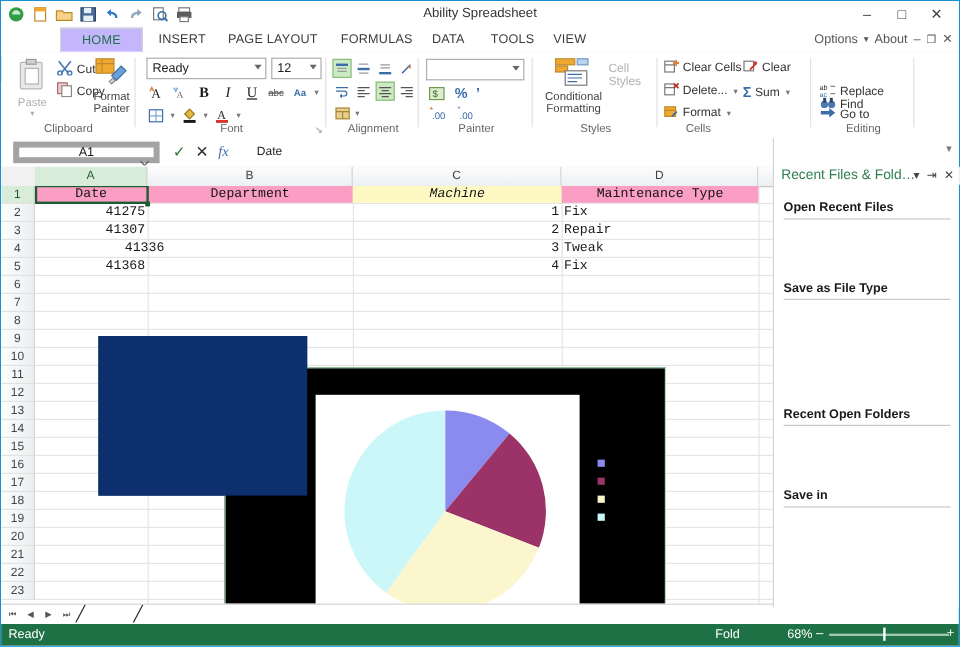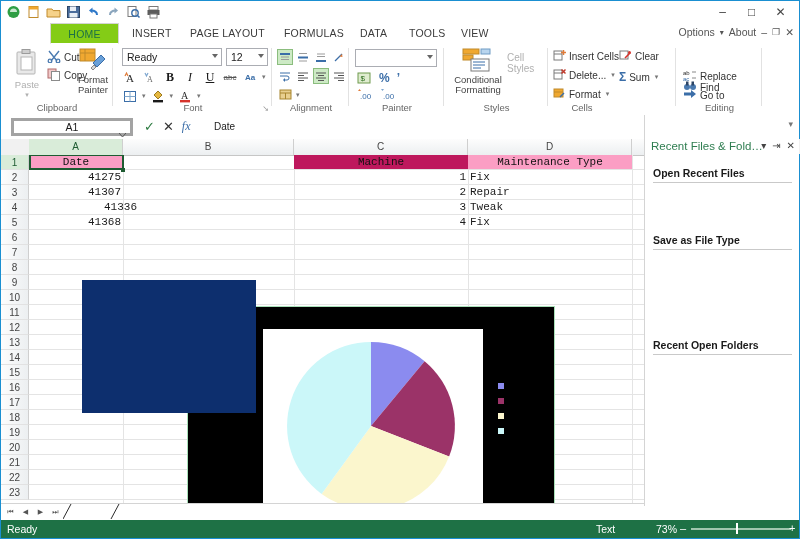--- a/index.html
+++ b/index.html
@@ -17,21 +17,21 @@
   .qat{position:absolute;left:4px;top:3px;display:flex;align-items:center;gap:3px;}
   .qat .qicon{width:17px;height:16px;display:inline-flex;align-items:center;justify-content:center;}
   .apptitle{position:absolute;left:0;top:4px;width:798px;text-align:center;font-size:11px;color:#333;}
   .wbtns{position:absolute;right:4px;top:1px;display:flex;gap:0px;}
   .wbtn{width:29px;height:19px;display:flex;align-items:center;justify-content:center;color:#444;font-size:12px;}
 
   
   .tabstrip{position:absolute;left:0;top:22px;width:798px;height:21px;background:#fff;border-bottom:1px solid #d4d4d4;}
   .tab{position:absolute;top:0;height:21px;line-height:21px;padding:0 11px;font-size:10.5px;color:#3b3b3b;letter-spacing:.2px;box-sizing:border-box;}
   .tab.file{background:#1e7145;color:#fff;font-weight:normal;}
-  .tab.active{background:#84cc16;border:1px solid #d4d4d4;border-bottom:1px solid #fff;color:#1e7145;}
+  .tab.active{background:#c4b5fd;border:1px solid #d4d4d4;border-bottom:1px solid #fff;color:#1e7145;}
   .ribctl{position:absolute;right:5px;top:25px;display:flex;align-items:center;gap:5px;font-size:10.5px;color:#555;}
   .ribctl span{display:inline-block;}
 
   
   .ribbon{position:absolute;left:0;top:43px;width:798px;height:71px;background:#fff;border-bottom:1px solid #d4d4d4;}
   .grp{position:absolute;top:0;height:71px;box-sizing:border-box;}
   .grp .gsep{position:absolute;right:0;top:4px;width:1px;height:58px;background:#e2e2e2;}
   .glabel{position:absolute;bottom:2px;width:100%;text-align:center;font-size:9.5px;color:#666;}
   .gdiag{position:absolute;bottom:2px;right:3px;font-size:8px;color:#999;}
 
@@ -40,21 +40,21 @@
   .dis{color:#b0b0b0;}
 
   .combo{box-sizing:border-box;border:1px solid #abadb3;background:#fff;height:18px;font-size:10.5px;color:#222;display:flex;align-items:center;padding-left:4px;position:relative;}
   .combo .arw{position:absolute;right:3px;top:5px;width:0;height:0;border-left:3px solid transparent;border-right:3px solid transparent;border-top:4px solid #666;}
 
   .tbtn{width:16px;height:16px;box-sizing:border-box;display:inline-flex;align-items:center;justify-content:center;font-size:10px;}
   .tbtn.on{background:#cdeac5;border:1px solid #8bbd7e;}
 
   
   .fbar{position:absolute;left:0;top:114px;width:798px;height:24px;background:#fff;border-bottom:1px solid #d4d4d4;}
-  .namebox{position:absolute;left:10px;top:3px;width:122px;height:18px;box-sizing:border-box;border:3px solid #a3a3a3;background:#fff;font-size:10.5px;display:flex;align-items:center;justify-content:center;position:absolute;}
+  .namebox{position:absolute;left:10px;top:3px;width:122px;height:18px;box-sizing:border-box;border:5px solid #a3a3a3;background:#fff;font-size:10.5px;display:flex;align-items:center;justify-content:center;position:absolute;}
   .namebox .chev{position:absolute;right:4px;top:6px;width:7px;height:4px;}
   .fbtns{position:absolute;left:143px;top:4px;display:flex;align-items:center;gap:8px;}
   .fxtext{position:absolute;left:213px;top:6px;font-size:10px;color:#222;font-family:"Liberation Sans",sans-serif;}
   .fbar .drop{position:absolute;right:6px;top:9px;width:0;height:0;border-left:3px solid transparent;border-right:3px solid transparent;border-top:4px solid #8a8a8a;}
 
   
   .gridwrap{position:absolute;left:0;top:138px;width:645px;height:367px;overflow:hidden;background:#fff;}
   .colhead{position:absolute;left:0;top:0;height:16px;width:645px;background:#f1f1f1;border-bottom:1px solid #c6c6c6;}
   .ch{position:absolute;top:0;height:16px;line-height:16px;text-align:center;font-size:10px;color:#444;
       background:linear-gradient(#fdfdfd,#eceff1);border-right:1px solid #cfcfcf;box-sizing:border-box;}
@@ -164,20 +164,21 @@
           </svg>
       </span>
       <span class="qicon">
         <svg width="15" height="14" viewBox="0 0 15 14">
             <rect x="3" y="1.5" width="9" height="3.5" fill="#fff" stroke="#7a7a7a"></rect>
             <rect x="1.5" y="5" width="12" height="5" fill="#5d5d5d"></rect>
             <rect x="4" y="9" width="7" height="4" fill="#fff" stroke="#7a7a7a"></rect>
           </svg>
       </span>
     </div>
+    <div class="apptitle">Ability Spreadsheet</div>
     <div class="wbtns">
       <div class="wbtn">–</div>
       <div class="wbtn">□</div>
       <div class="wbtn close">✕</div>
     </div>
   </div>
 
   <div class="tabstrip">
     <div class="tab file" style="left:0px;width:47px;text-align:center;padding:0;margin-top:24px;">FILE</div>
     <div class="tab active" style="left:49px;width:69px;text-align:center;padding:0;">HOME</div>
@@ -415,21 +416,21 @@
       <div class="gsep"></div>
     </div>
 
     <div class="grp" style="left:548px;width:127px;">
       <div class="btnsm" style="position:absolute;left:4px;top:5px;">
         <span><svg width="13" height="12" viewBox="0 0 13 12">
               <rect x="1" y="2" width="8" height="9" fill="#fff" stroke="#7a7a7a"></rect>
               <path d="M1 5h8" stroke="#7a7a7a"></path>
               <path d="M10.5 1v5M8 3.5h5" stroke="#e07b39" stroke-width="1.5"></path>
             </svg></span>
-        <span>Insert Cells</span>
+        <span>Clear Cells</span>
         <span style="font-size:7px;color:#777;margin-left:2px;">▾</span>
       </div>
       <div class="btnsm" style="position:absolute;left:4px;top:24px;">
         <span><svg width="13" height="12" viewBox="0 0 13 12">
               <rect x="1" y="2" width="8" height="9" fill="#fff" stroke="#7a7a7a"></rect>
               <path d="M1 5h8" stroke="#7a7a7a"></path>
               <path d="M8.5 1.5l4 4M12.5 1.5l-4 4" stroke="#c0392b" stroke-width="1.5"></path>
             </svg></span>
         <span>Delete...</span>
         <span style="font-size:7px;color:#777;margin-left:2px;">▾</span>
@@ -569,21 +570,22 @@
           <div class="rowline" style="top: 314px;"></div>
           <div class="rowline" style="top: 329px;"></div>
           <div class="rowline" style="top: 344px;"></div>
           <div class="collineV" style="left: 94px;"></div>
           <div class="collineV" style="left: 265px;"></div>
           <div class="collineV" style="left: 439px;"></div>
           <div class="collineV" style="left: 603px;"></div>
         </div>
 
       <div class="cell hdrcell" style="left: 0px; top: 0px; width: 94px; background: rgb(251, 158, 196);">Date</div>
-      <div class="cell hdrcell" style="left: 265px; top: 0px; width: 174px; background: #be185d;">Machine</div>
+      <div class="cell hdrcell" style="left: 94px; top: 0px; width: 171px; background: rgb(251, 158, 196);">Department</div>
+      <div class="cell hdrcell" style="left: 265px; top: 0px; width: 174px; background: #fef9c3; font-style: italic;">Machine</div>
       <div class="cell hdrcell" style="left: 439px; top: 0px; width: 164px; background: rgb(251, 158, 196);">Maintenance Type</div>
 
       <div class="cell numcell" style="left:0px;top:15px;width:94px;">41275</div>
       <div class="cell numcell" style="left:265px;top:15px;width:174px;">1</div>
       <div class="cell txtcell" style="left:439px;top:15px;width:164px;">Fix</div>
 
       <div class="cell numcell" style="left:0px;top:30px;width:94px;">41307</div>
       <div class="cell numcell" style="left:265px;top:30px;width:174px;">2</div>
       <div class="cell txtcell" style="left:439px;top:30px;width:164px;">Repair</div>
 
@@ -667,25 +669,29 @@
       <div class="prule"></div>
     </div>
     <div class="psec" style="top:52px;">
       <div class="plabel">Open Recent Files</div>
       <div class="prule"></div>
     </div>
     <div class="psec" style="top:224px;">
       <div class="plabel">Recent Open Folders</div>
       <div class="prule"></div>
     </div>
+    <div class="psec" style="top:292px;">
+      <div class="plabel">Save in</div>
+      <div class="prule"></div>
+    </div>
   </div>
 
   <div class="status">
     <span class="st-ready">Ready</span>
-    <span class="st-text">Text</span>
-    <span class="st-zoom">73%</span>
+    <span class="st-text">Fold</span>
+    <span class="st-zoom">68%</span>
     <span class="zminus">–</span>
     <div class="zslider"></div>
     <div class="zmark"></div>
     <span class="zplus">+</span>
   </div>
 
 </div>
 
 </body></html>

